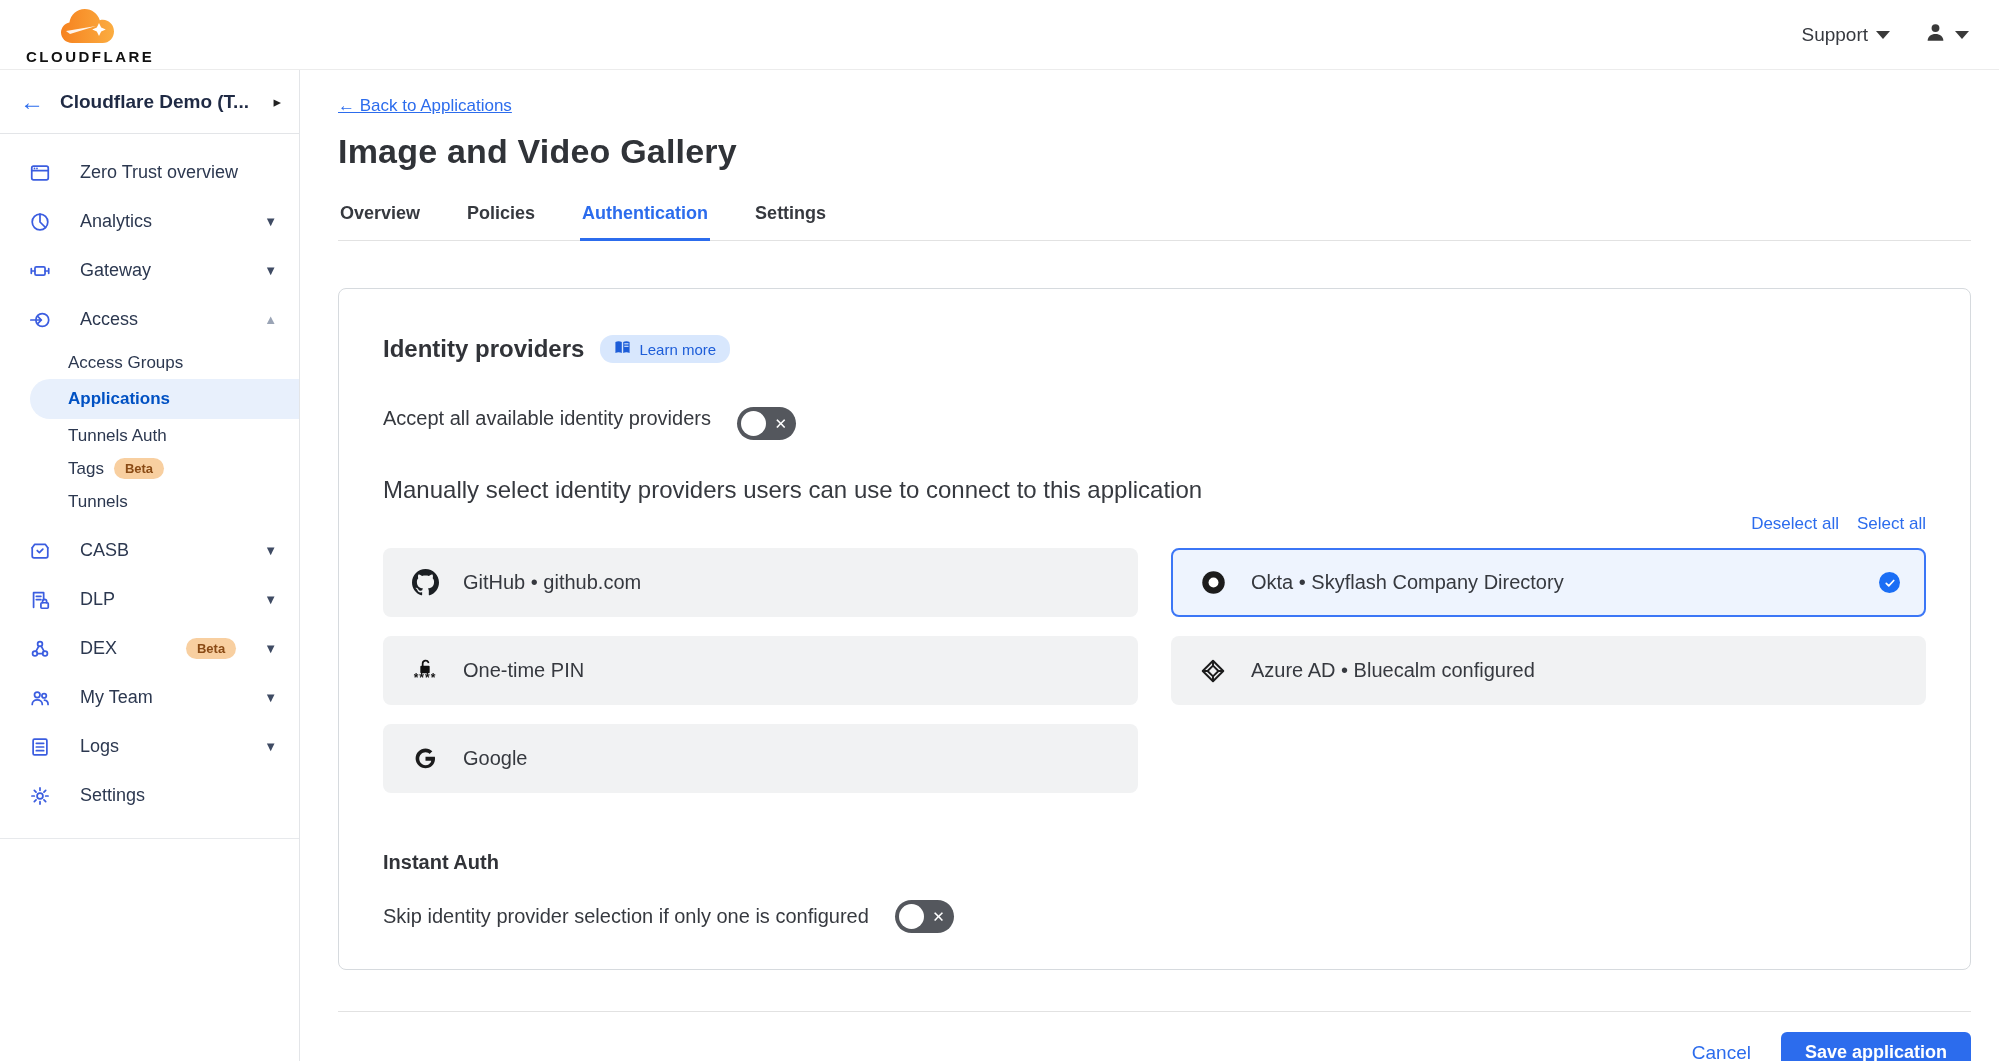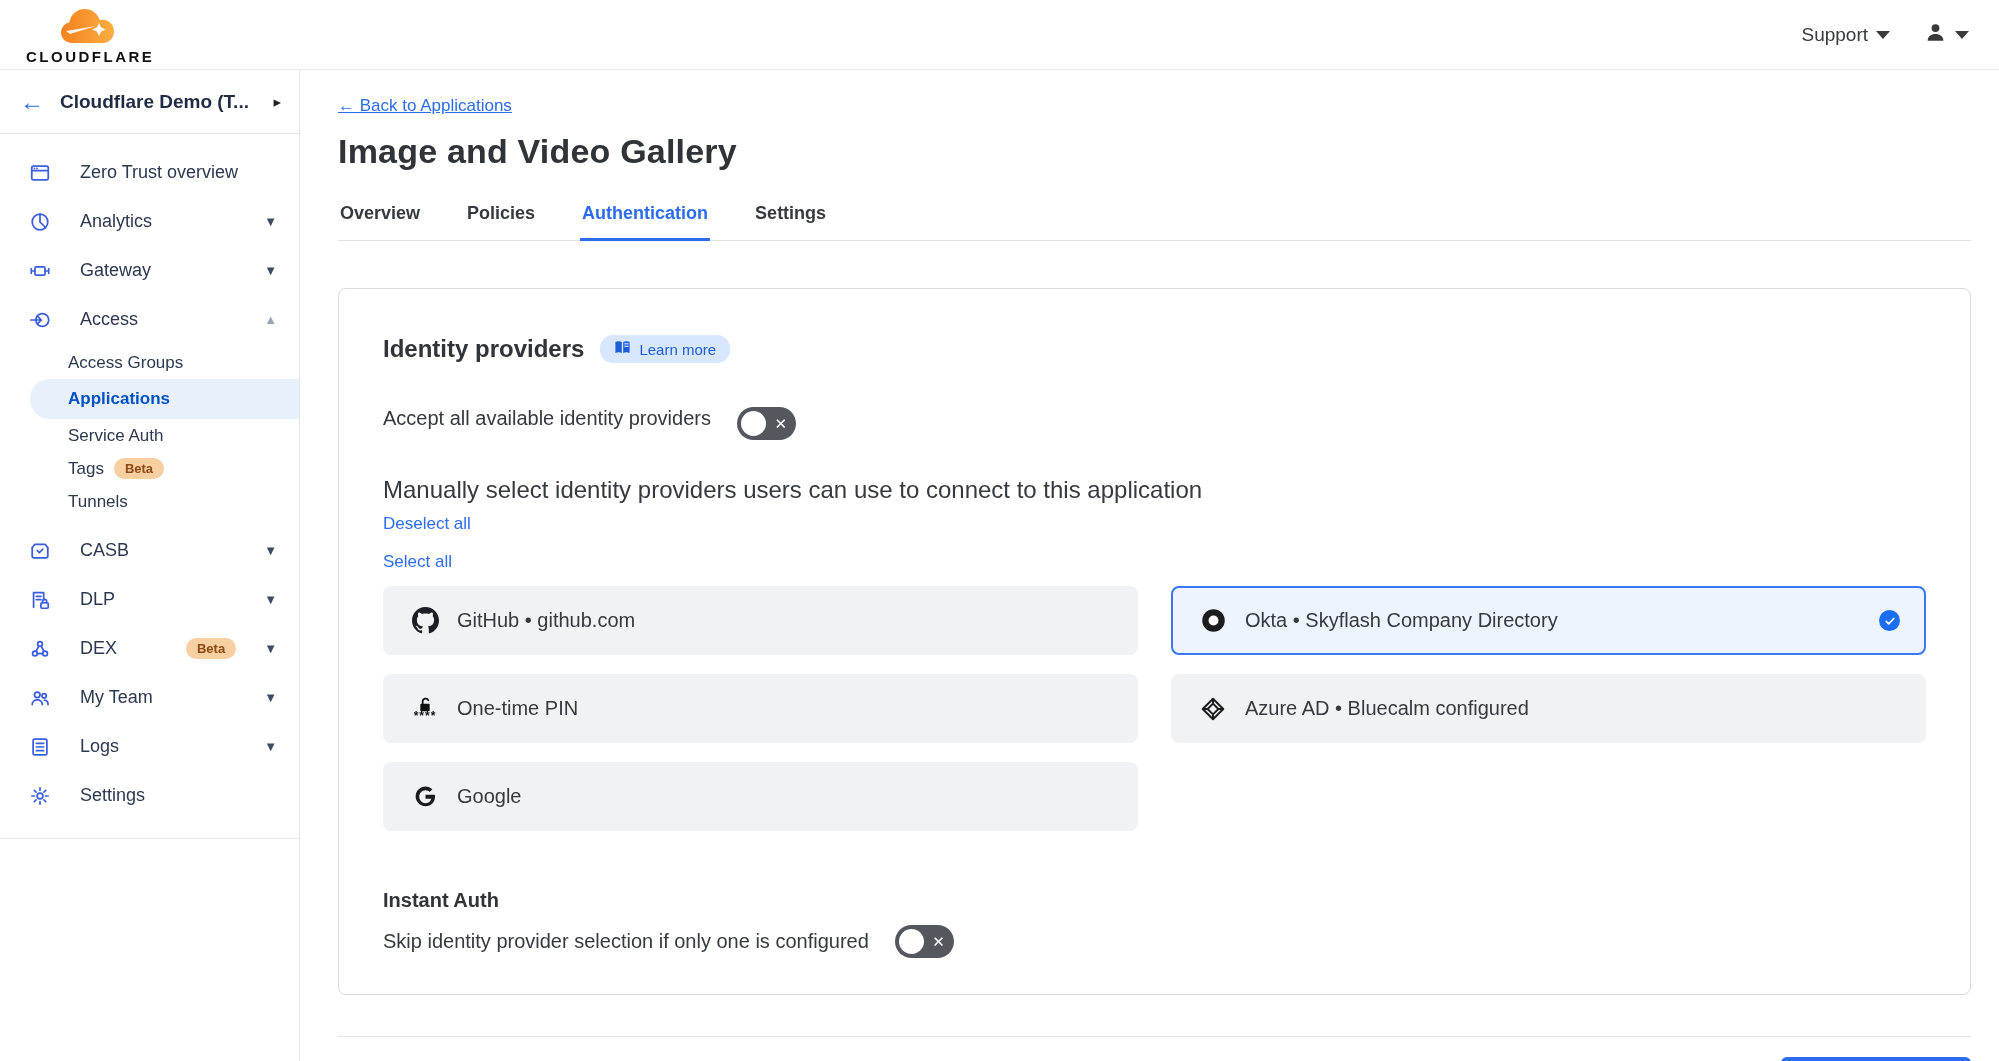--- a/index.html
+++ b/index.html
@@ -81,40 +81,40 @@
   .toggle-row { display: flex; gap: 26px; margin-top: 44px; }
   .row-label { font-size: 20px; color: #36393f; }
   .toggle {
     width: 59px; height: 33px; border-radius: 17px; background: #54575d;
     position: relative; cursor: pointer; flex: 0 0 59px;
   }
   .toggle .knob { position: absolute; left: 4px; top: 4px; width: 25px; height: 25px; border-radius: 50%; background: #fff; }
   .toggle .x { position: absolute; right: 9px; top: 50%; transform: translateY(-52%); color: #fff; font-size: 15px; font-weight: 700; }
 
   .manual-label { font-size: 24px; color: #36393f; margin-top: 36px; }
-  .select-links { display: flex; justify-content: flex-end; gap: 18px; margin-top: 10px; flex-direction: column; }
+  .select-links { display: flex; justify-content: flex-end; gap: 18px; margin-top: 10px; }
   .select-links a { color: #2c6ced; font-size: 17px; text-decoration: none; cursor: pointer; }
 
   .idp-grid { display: grid; grid-template-columns: 1fr 1fr; column-gap: 33px; row-gap: 19px; margin-top: 14px; }
   .idp {
     height: 69px; border-radius: 8px; background: #f1f2f3;
-    display: flex; align-items: center; gap: 18px; padding: 0 24px 0 26px;
+    display: flex; align-items: center; gap: 24px; padding: 0 24px 0 26px;
     font-size: 20px; color: #36393f; cursor: pointer; border: 2px solid transparent;
   }
   .idp.selected { background: #eef4fe; border-color: #3b76f6; }
   .idp .idp-name { flex: 1; }
   .check-circle {
     width: 21px; height: 21px; border-radius: 50%; background: #1a6ef5;
     display: flex; align-items: center; justify-content: center;
   }
   .idp-ic { width: 28px; display: flex; flex-direction: column; align-items: center; justify-content: center; flex: 0 0 28px; }
   .otp-stars { font-size: 12px; font-weight: 700; letter-spacing: 1px; color: #111; line-height: 0.6; margin-top: 1px; }
 
   .instant-title { font-size: 20px; font-weight: 700; color: #313338; margin-top: 58px; }
-  .skip-row { display: flex; align-items: center; gap: 26px; margin-top: 13px; }
+  .skip-row { display: flex; align-items: center; gap: 26px; margin-top: 26px; }
 
   
   .footer-div { border-top: 1px solid #e2e2e2; margin-top: 41px; }
   .footer-row { display: flex; justify-content: flex-end; align-items: center; gap: 30px; margin-top: 20px; }
   .cancel-link { color: #2c6ced; font-size: 19px; cursor: pointer; }
   .save-btn {
     background: #2c6ced; color: #fff; border: none; border-radius: 6px;
     font-family: inherit; font-size: 18px; font-weight: 600;
     height: 41px; padding: 0 24px; cursor: pointer;
   }
@@ -210,21 +210,21 @@
       </div>
 
       <div class="sub-list">
         <div class="sub-item">
           <span>Access Groups</span>
         </div>
         <div class="sub-item active">
           <span>Applications</span>
         </div>
         <div class="sub-item">
-          <span>Service Auth</span>
+          <span>Tunnels Auth</span>
         </div>
         <div class="sub-item">
           <span>Tags</span>
           <span class="beta">Beta</span>
         </div>
         <div class="sub-item">
           <span>Tunnels</span>
         </div>
       </div>
 

